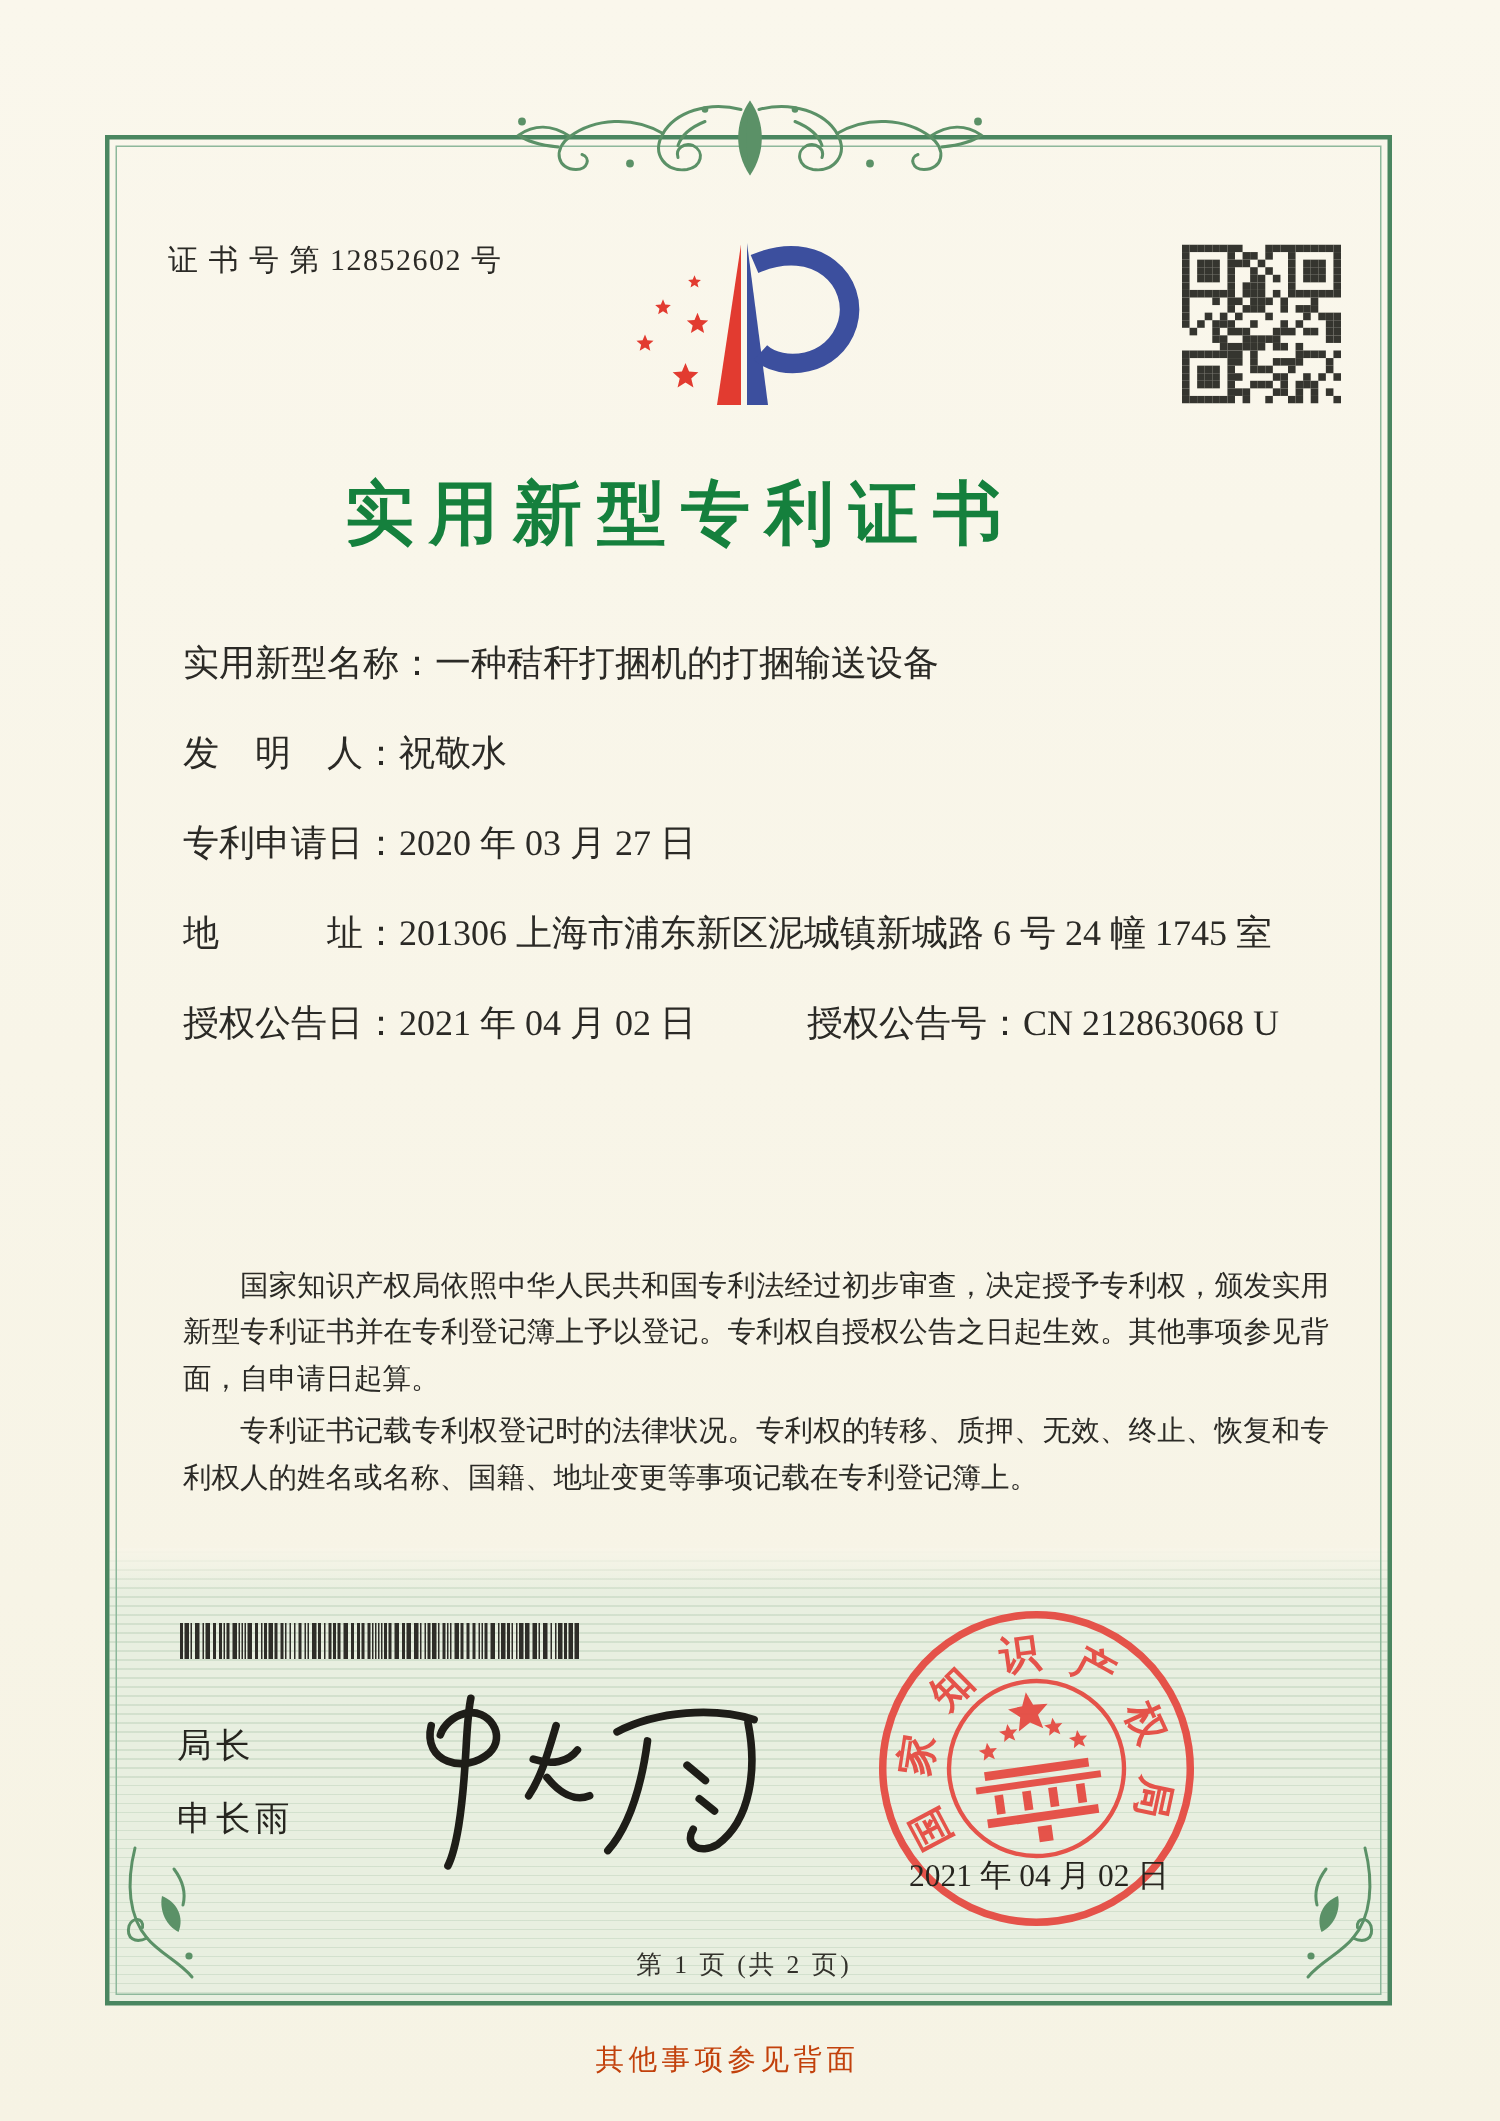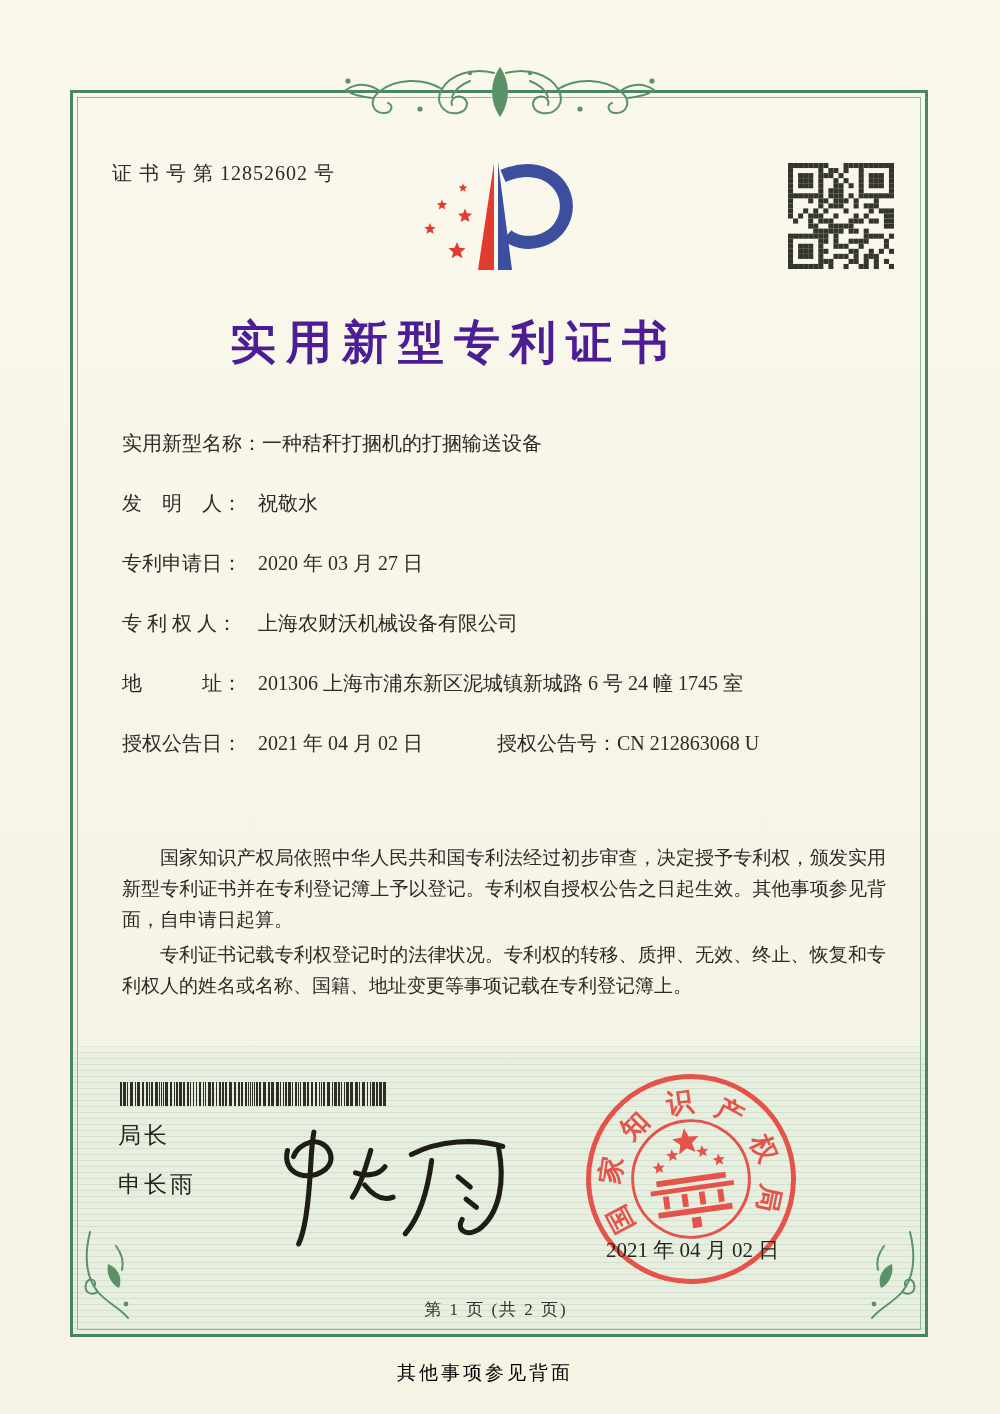--- a/index.html
+++ b/index.html
@@ -26,50 +26,50 @@
     left:70px;top:90px;width:852px;height:1241px;z-index:3;
     border:3px solid var(--frame-green);pointer-events:none;
   }
   #frame::after{
     content:"";position:absolute;inset:4px;border:1px solid #8db89b;
   }
   #cert-no{left:112px;top:160px;font-size:20px;letter-spacing:1px;z-index:4;}
   #logo{left:415px;top:146px;width:180px;height:140px;z-index:4;}
   #qr{left:788px;top:163px;width:106px;height:106px;z-index:4;}
   #title{left:70px;top:312px;width:768px;text-align:center;
-    font-size:46px;font-weight:bold;letter-spacing:10px;z-index:4;color:#4c1d95;}
-  #fields{left:122px;top:430px;width:780px;font-size:20px;z-index:4;}
+    font-size:46px;font-weight:bold;letter-spacing:10px;z-index:4;color:#15803d;}
+  #fields{left:122px;top:430px;width:780px;font-size:24px;z-index:4;}
   .frow{height:60px;display:flex;align-items:flex-start;line-height:27px;}
   .flabel{display:inline-block;min-width:136px;white-space:pre;}
   .fvalue{white-space:pre;}
   .g2label{margin-left:74px;white-space:pre;}
   #paras{left:122px;top:842px;width:764px;font-size:19px;line-height:31px;
     text-align:justify;z-index:4;}
   #paras p{margin:0 0 4px 0;text-indent:2em;}
   #barcode{left:120px;top:1082px;height:24px;display:flex;z-index:4;}
   #barcode div{height:100%;}
   
   #seal{left:586px;top:1074px;width:210px;height:210px;z-index:2;
     transform:rotate(-8deg);opacity:.92;}
   #seal-ring{position:absolute;inset:0;border:5px solid var(--seal-red);
     border-radius:50%;}
   #seal-text span{position:absolute;font-family:"Liberation Sans",sans-serif;
     font-weight:bold;font-size:27px;color:var(--seal-red);}
   #emblem{position:absolute;left:35px;top:35px;width:140px;height:140px;}
   #seal-date{left:606px;top:1236px;font-size:21px;z-index:5;color:#26251f;
     white-space:pre;}
   
-  #commissioner{left:118px;top:1120px;z-index:4;
+  #commissioner{left:118px;top:1148px;z-index:4;
     font-family:Liberation Mono, monospace;font-size:23px;color:#26251f;}
   #commissioner div{margin-bottom:18px;letter-spacing:3px;}
   #signature{left:250px;top:1120px;width:276px;height:132px;z-index:4;}
   #page-num{left:70px;top:1298px;width:852px;text-align:center;font-size:17px;
     z-index:4;letter-spacing:2px;color:#33322c;}
   #back-note{left:70px;top:1360px;width:830px;text-align:center;font-size:19px;
-    z-index:4;letter-spacing:3px;color:#000000;}
+    z-index:4;letter-spacing:3px;color:#c2410c;}
   
   #ornament-top{left:320px;top:56px;width:360px;height:70px;z-index:4;}
   #flourish-bl{left:80px;top:1226px;width:70px;height:100px;z-index:4;}
   #flourish-br{left:850px;top:1226px;width:70px;height:100px;z-index:4;}
   .orn-stroke{stroke:#5b9167;stroke-width:2;fill:none;stroke-linecap:round;}
   .orn-fill{fill:#5b9167;stroke:none;}
   .sig-stroke{stroke:#1e1d18;stroke-width:5;fill:none;stroke-linecap:round;}
   .logo-red{fill:var(--logo-red);}
   .logo-blue{fill:var(--logo-blue);}
   .emb-red{fill:var(--seal-red);}
@@ -368,24 +368,20 @@
   </div>
   <div class="frow">
     <span class="flabel">发　明　人：</span>
     <span class="fvalue">祝敬水</span>
   </div>
   <div class="frow">
     <span class="flabel">专利申请日：</span>
     <span class="fvalue">2020 年 03 月 27 日</span>
   </div>
   <div class="frow">
-    <span class="flabel">专 利 权 人：</span>
-    <span class="fvalue">上海农财沃机械设备有限公司</span>
-  </div>
-  <div class="frow">
     <span class="flabel">地　　　址：</span>
     <span class="fvalue">201306 上海市浦东新区泥城镇新城路 6 号 24 幢 1745 室</span>
   </div>
   <div class="frow">
     <span class="flabel">授权公告日：</span>
     <span class="fvalue">2021 年 04 月 02 日</span>
     <span class="g2label">授权公告号：</span>
     <span class="fvalue">CN 212863068 U</span>
   </div>
 </div>

